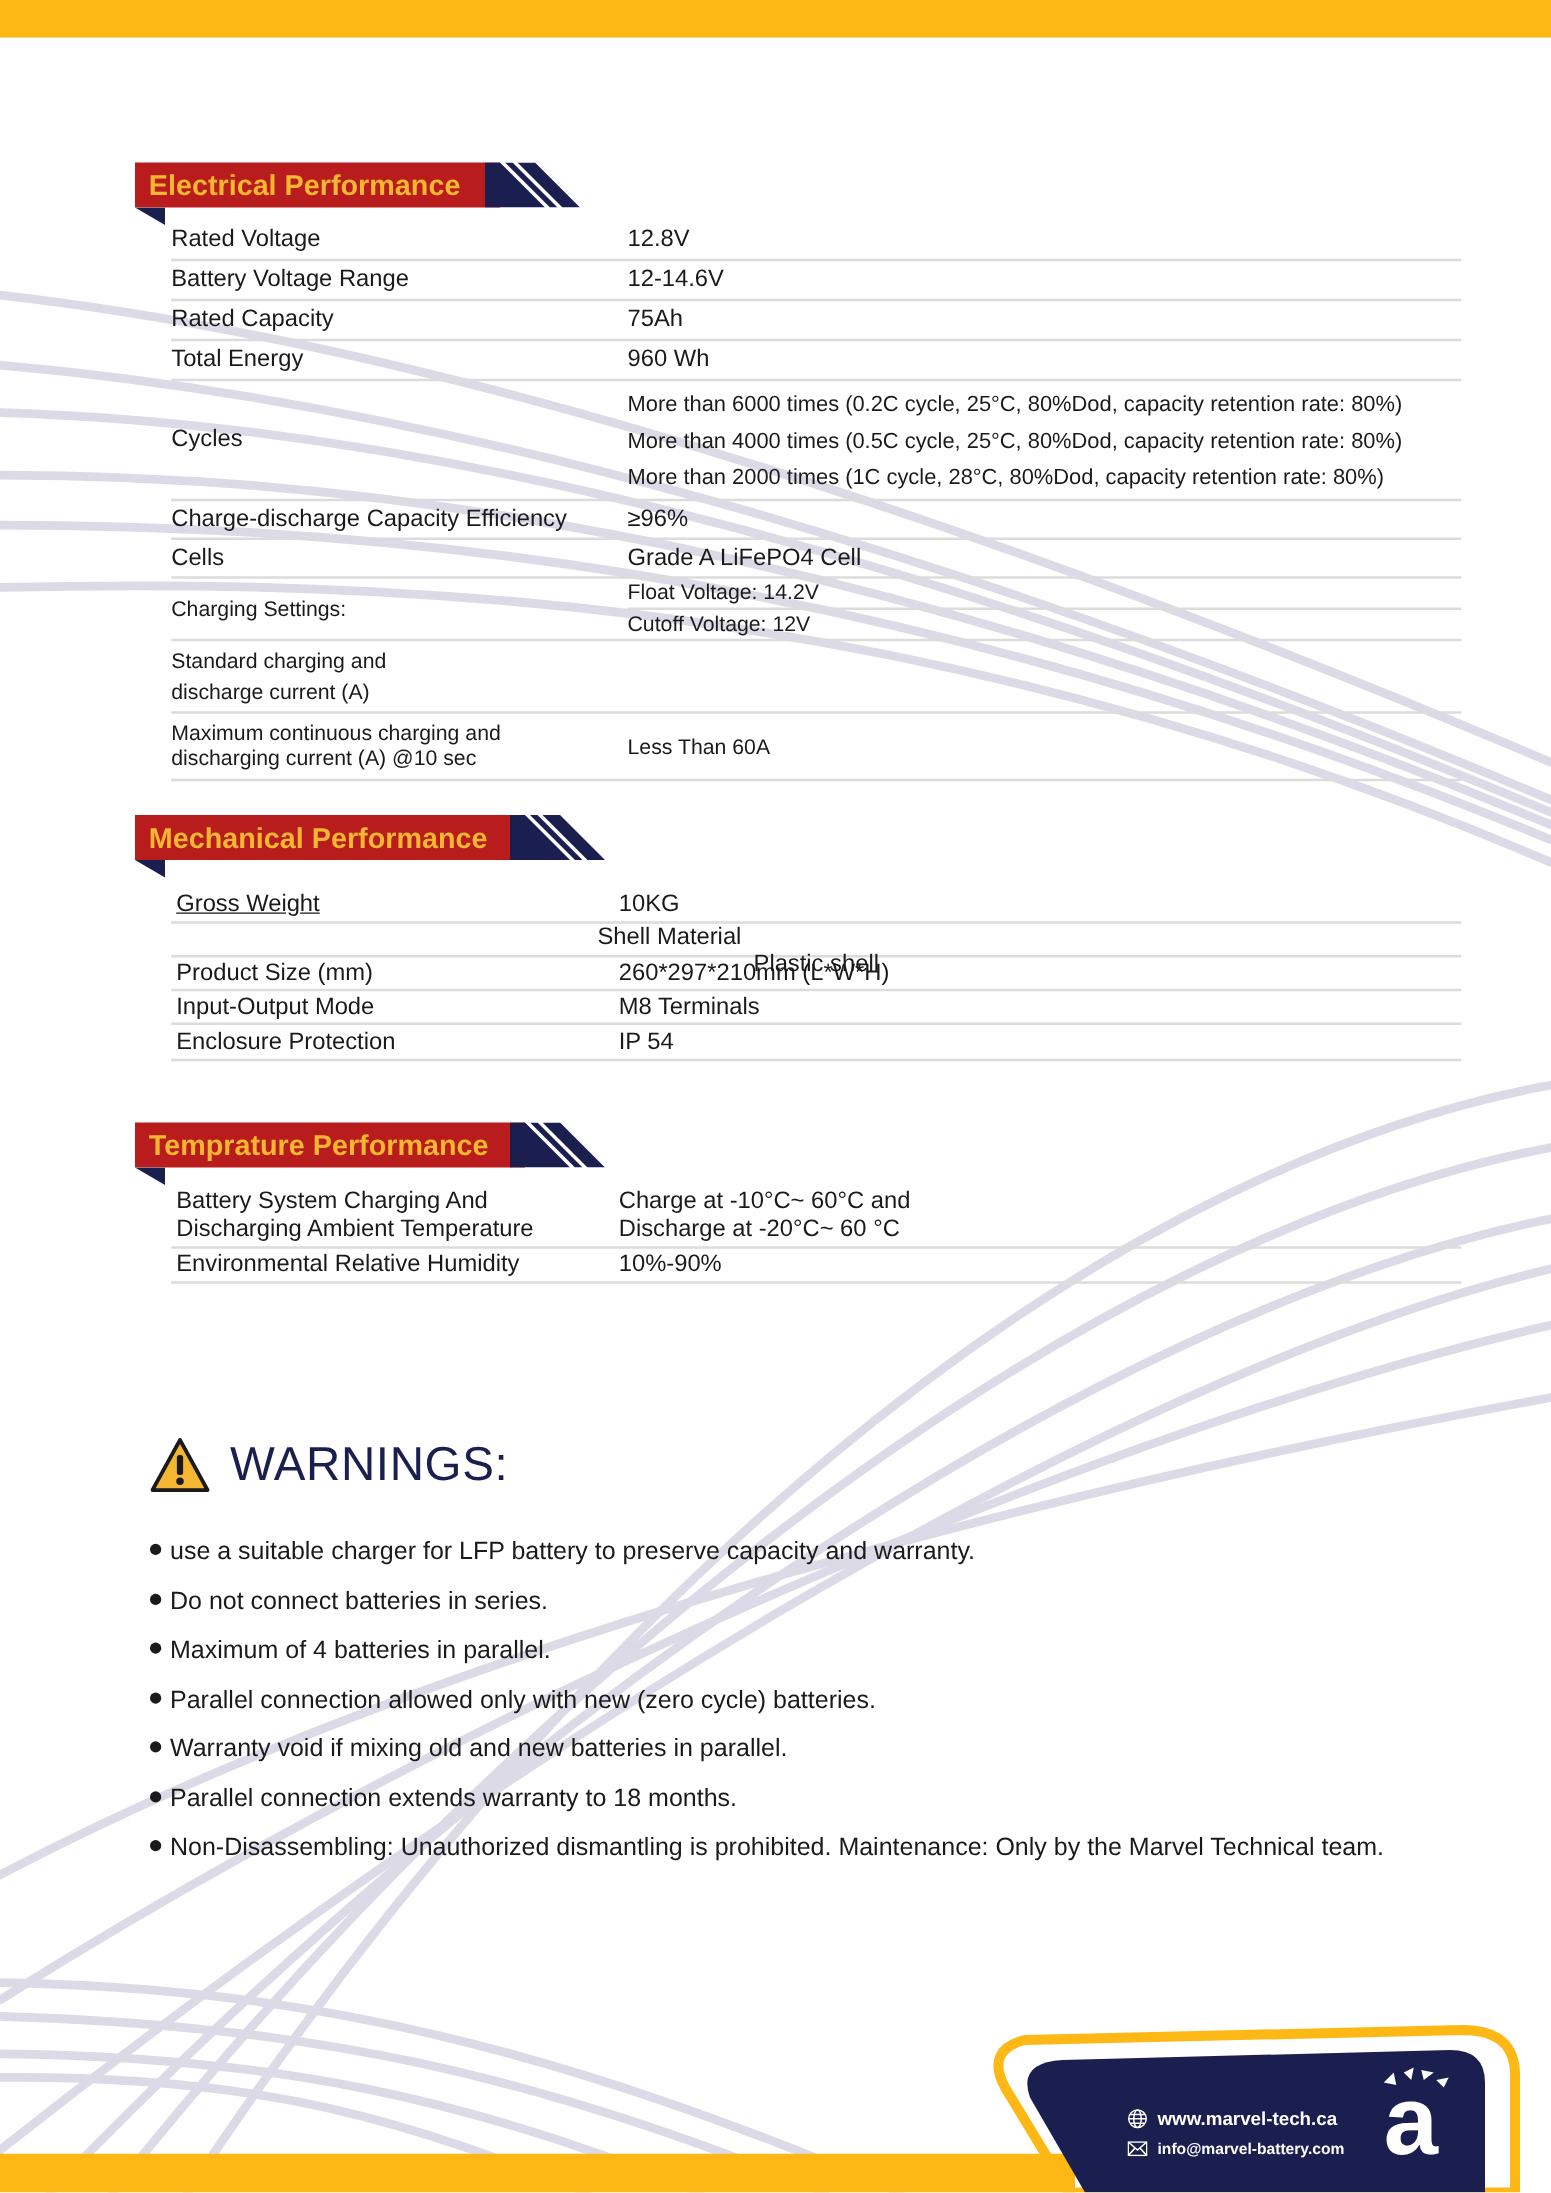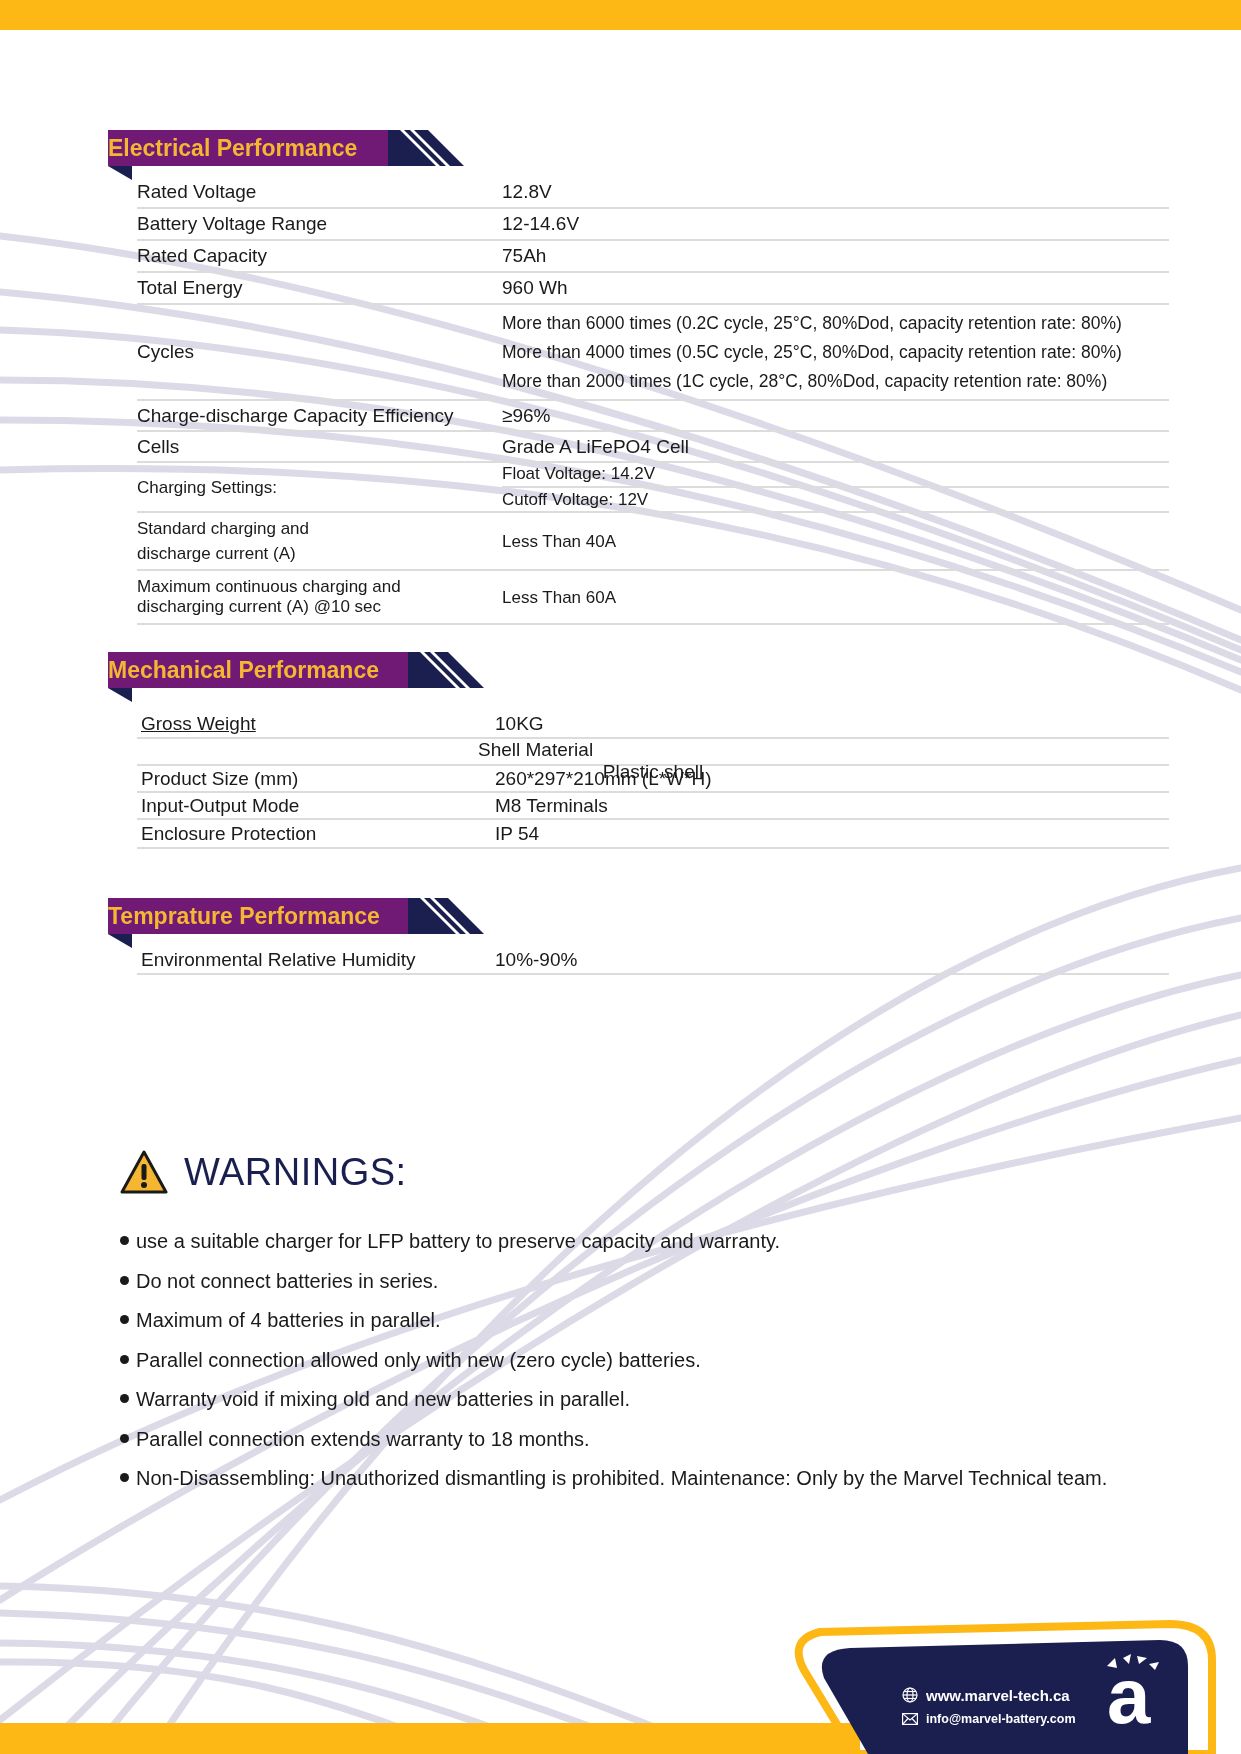--- a/index.html
+++ b/index.html
@@ -5,22 +5,22 @@
     * { box-sizing: border-box; margin: 0; padding: 0; }
     html, body { width: 1241px; height: 1754px; background: #ffffff; overflow: hidden; }
     body { position: relative; font-family: "Liberation Sans", sans-serif; color: #1a1a1a; }
 
     .top-band { position: absolute; left: 0; top: 0; width: 1241px; height: 30px; background: #fdb815; }
 
     .bg-curves { position: absolute; left: 0; top: 0; width: 1241px; height: 1754px; pointer-events: none; }
 
     .section-header { position: absolute; height: 36px; }
     .section-header .bar {
-      position: absolute; left: 0; top: 0; height: 36px; background: #701a75;
-      color: #f5b731; font-weight: bold; font-size: 23px; line-height: 36px; 
+      position: absolute; left: 0; top: 0; height: 36px; background: #b91c1c;
+      color: #f5b731; font-weight: bold; font-size: 23px; line-height: 36px; padding-left: 11px;
       white-space: nowrap;
     }
     .section-header svg { position: absolute; top: 0; }
     .section-header .fold { position: absolute; left: 0; top: 36px; }
 
     .spec-table { position: absolute; left: 137px; width: 1032px; }
     .spec-row { position: relative; border-bottom: 2px solid #dcdcdc; display: flex; align-items: center; }
     .spec-row .label { width: 365px; font-size: 19px; line-height: 22px; color: #1a1a1a; padding-left: 0; }
     .spec-row .value { flex: 1; font-size: 19px; line-height: 22px; color: #1a1a1a; }
     .spec-row .value .sub { display: block; font-size: 17.5px; line-height: 29px; }
@@ -121,21 +121,20 @@
     <div class="value">
       <span class="sub2">Float Voltage: 14.2V</span>
       <span class="sub2">Cutoff Voltage: 12V</span>
     </div>
   </div>
   <div class="spec-row" style="height:58px;">
     <div class="label small">
       <div style="line-height:25px;">Standard charging and</div>
       <div style="line-height:25px;">discharge current (A)</div>
     </div>
-    <div class="value small">Less Than 40A</div>
   </div>
   <div class="spec-row" style="height:54px;">
     <div class="label small">
       <div style="line-height:20px;">Maximum continuous charging and</div>
       <div style="line-height:20px;">discharging current (A) @10 sec</div>
     </div>
     <div class="value small">Less Than 60A</div>
   </div>
 </div>
 
@@ -180,20 +179,30 @@
     <polygon points="0,0 12,0 48,36 0,36" fill="#1b1f4f"></polygon>
     <polygon points="16,0 22,0 58,36 52,36" fill="#1b1f4f"></polygon>
     <polygon points="26,0 40,0 76,36 62,36" fill="#1b1f4f"></polygon>
   </svg>
   <svg class="fold" width="24" height="14" viewBox="0 0 24 14">
       <polygon points="0,0 24,0 24,14" fill="#1b1f4f"></polygon>
     </svg>
 </div>
 
 <div class="spec-table" style="top:947px; left:137px;">
+  <div class="spec-row" style="height:52px;">
+    <div class="label" style="width:358px; padding-left:4px;">
+      <div style="line-height:23px;">Battery System Charging And</div>
+      <div style="line-height:23px;">Discharging Ambient Temperature</div>
+    </div>
+    <div class="value">
+      <div style="line-height:23px;">Charge at -10°C~ 60°C  and</div>
+      <div style="line-height:23px;">Discharge at -20°C~ 60 °C</div>
+    </div>
+  </div>
   <div class="spec-row" style="height:28px;">
     <div class="label" style="width:358px; padding-left:4px;">Environmental Relative Humidity</div>
     <div class="value">10%-90%</div>
   </div>
 </div>
 
 <div class="warn-title">
   <svg width="48" height="44" viewBox="0 0 48 44">
     <polygon points="24,2 46,42 2,42" fill="#f5b731" stroke="#1a1a1a" stroke-width="3" stroke-linejoin="round"></polygon>
     <rect x="21.5" y="14" width="5" height="16" rx="2" fill="#1a1a1a"></rect>

